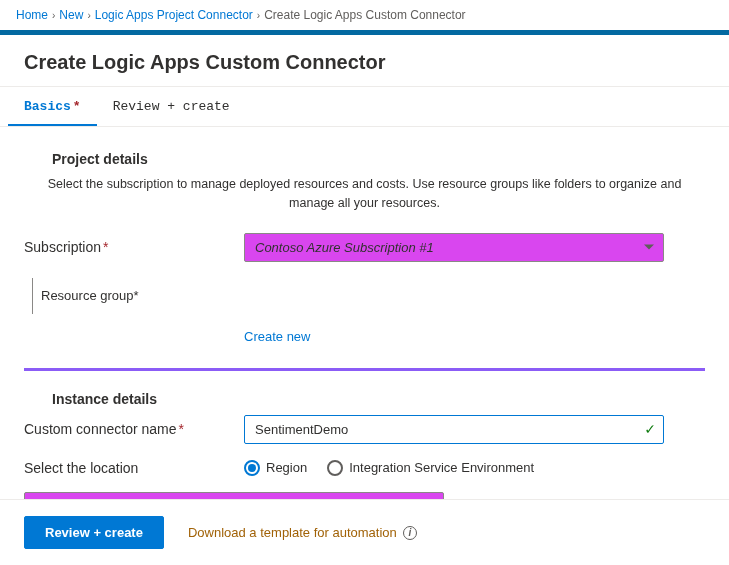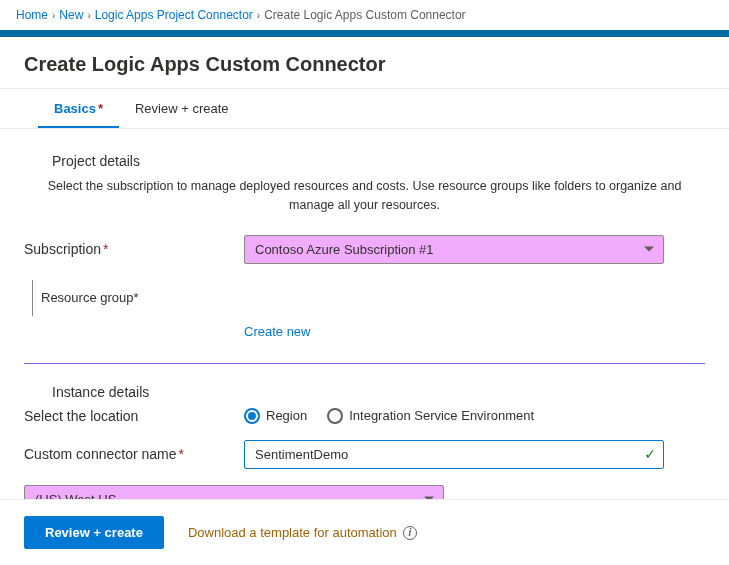--- a/index.html
+++ b/index.html
@@ -10,38 +10,39 @@
       background: #fff;
       width: 729px;
       min-height: 565px;
     }
     .breadcrumb {
       display: flex;
       align-items: center;
       padding: 8px 16px;
       font-size: 12px;
       color: #0078d4;
-      border-bottom: 7px solid #0369a1;
+      border-bottom: 5px solid #0369a1;
       gap: 4px;
     }
     .breadcrumb span { color: #605e5c; }
     .breadcrumb a { color: #0078d4; text-decoration: none; }
     .breadcrumb .separator { color: #605e5c; font-size: 10px; }
     .page-title {
       font-size: 20px;
       font-weight: 600;
       padding: 16px 24px 12px 24px;
       color: #323130;
       border-bottom: 1px solid #edebe9;
     }
     .tabs {
       display: flex;
-      padding: 0 38px;
+      padding: 0 8px;
       border-bottom: 1px solid #edebe9;
       gap: 0;
+      font-family: Liberation Mono, monospace;
     }
     .tab {
       padding: 12px 16px 10px 16px;
       cursor: pointer;
       font-size: 13px;
       color: #323130;
       border-bottom: 2px solid transparent;
       position: relative;
     }
     .tab.active {
@@ -50,21 +51,21 @@
       font-weight: 600;
     }
     .tab .required-star {
       color: #a4262c;
       margin-left: 2px;
     }
     .content {
       padding: 24px 24px;
     }
     .section-title {
-      font-weight: 400;
+      font-weight: 700;
       font-size: 14px;
       margin-bottom: 8px;
       color: #323130;
       padding-left: 28px;
     }
     .section-desc {
       font-size: 12.5px;
       color: #323130;
       margin-bottom: 20px;
       line-height: 1.5;
@@ -88,26 +89,27 @@
     .form-control-wrapper {
       flex: 1;
       max-width: 420px;
     }
     .select-box {
       width: 100%;
       border: 1px solid #8a8886;
       border-radius: 2px;
       padding: 6px 32px 6px 10px;
       font-size: 13px;
-      background: #f0abfc;
+      background: #d946ef;
       appearance: none;
       -webkit-appearance: none;
       color: #323130;
       cursor: pointer;
       position: relative;
+      font-style: italic;
     }
     .select-wrapper {
       position: relative;
       width: 100%;
     }
     .select-wrapper::after {
       content: '';
       position: absolute;
       right: 10px;
       top: 50%;
@@ -138,26 +140,26 @@
     }
     .rg-label {
       font-size: 13px;
       color: #323130;
     }
     .create-new-link {
       color: #0078d4;
       font-size: 13px;
       cursor: pointer;
       text-decoration: none;
-      margin-top: 4px;
+      margin-top: 11px;
       display: inline-block;
     }
     .instance-section {
       margin-top: 24px;
-      border-top: 1px solid #8b5cf6;
+      border-top: 3px solid #8b5cf6;
       padding-top: 20px;
     }
     .input-box {
       width: 100%;
       border: 1px solid #0078d4;
       border-radius: 2px;
       padding: 6px 32px 6px 10px;
       font-size: 13px;
       color: #323130;
       outline: none;
@@ -307,52 +309,52 @@
       </div>
     </div>
 
     <div style="padding-left: 220px; margin-bottom: 16px;">
       <a class="create-new-link">Create new</a>
     </div>
   </div>
 
   <div class="instance-section">
     <div class="section-title">Instance details</div>
+
+    <div class="form-row">
+      <div class="form-label">
+        <span>Custom connector name</span><span class="required-star">*</span>
+      </div>
+      <div class="form-control-wrapper">
+        <div class="input-wrapper">
+          <input class="input-box" type="text" value="SentimentDemo" style="">
+          <span class="check-icon">✓</span>
+        </div>
+      </div>
+    </div>
 
     <div class="form-row">
       <div class="form-label">
         <span>Select the location</span>
       </div>
       <div class="form-control-wrapper">
         <div class="radio-group">
           <div class="radio-option">
             <div class="radio-circle selected"></div>
             <span class="radio-label">Region</span>
           </div>
           <div class="radio-option">
             <div class="radio-circle unselected"></div>
             <span class="radio-label">Integration Service Environment</span>
           </div>
         </div>
       </div>
     </div>
 
     <div class="form-row">
-      <div class="form-label">
-        <span>Custom connector name</span><span class="required-star">*</span>
-      </div>
-      <div class="form-control-wrapper">
-        <div class="input-wrapper">
-          <input class="input-box" type="text" value="SentimentDemo" style="">
-          <span class="check-icon">✓</span>
-        </div>
-      </div>
-    </div>
-
-    <div class="form-row">
       <div class="form-control-wrapper">
         <div class="select-wrapper">
           <select class="select-box">
             <option value="(US) West US">(US) West US</option>
           </select>
         </div>
       </div>
     </div>
   </div>
 </div>

